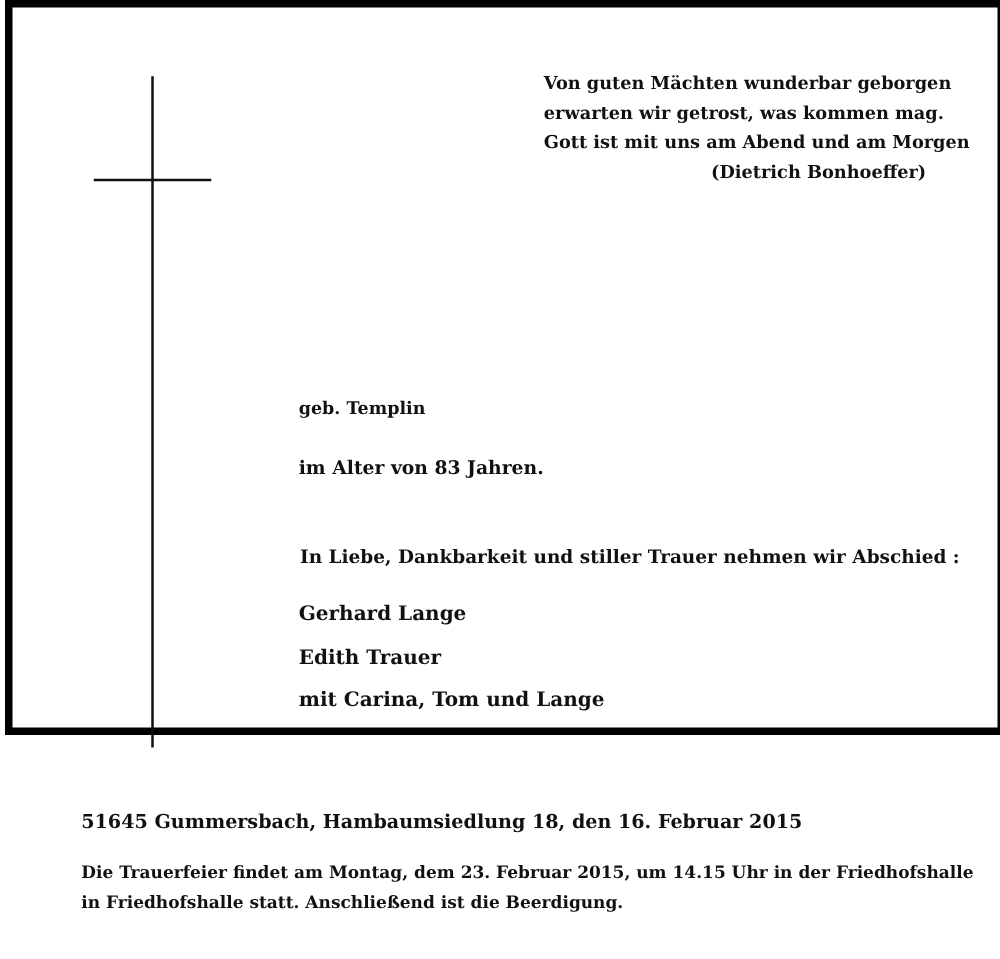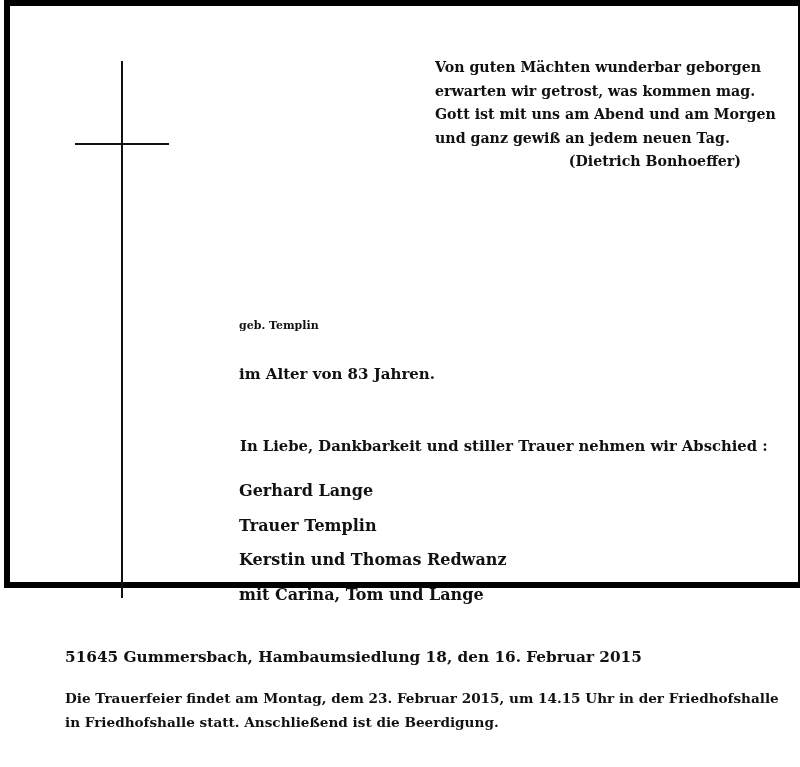--- a/index.html
+++ b/index.html
@@ -8,21 +8,21 @@
     .frame { position: absolute; left: 4px; top: 0; width: 800px; height: 588px;
              box-sizing: border-box; border: 6px solid #000; background: #fff; font-weight: bold; }
     .cross-v { position: absolute; left: 111px; top: 55px; width: 2px; height: 537px; background: #111; }
     .cross-h { position: absolute; left: 65px; top: 137px; width: 94px; height: 2px; background: #111; }
     .t { position: absolute; white-space: nowrap; }
     .poem { position: absolute; left: 425px; top: 50px; font-size: 14.2px; line-height: 23.5px; }
     .poem .line { display: block; }
     .poem .author { display: block; text-align: right; width: 306px; }
     .intro { left: 229px; top: 211px; font-size: 15px; }
     .name { left: 229px; top: 253px; font-size: 43px; letter-spacing: -0.5px; }
-    .maiden { left: 229px; top: 313px; font-size: 11px; }
+    .maiden { left: 229px; top: 313px; font-size: 14px; }
     .age { left: 229px; top: 359px; font-size: 15px; }
     .farewell { left: 230px; top: 431px; font-size: 14.8px; }
     .mourners { position: absolute; left: 229px; top: 468px; font-size: 16px; line-height: 34.5px; }
     .mourners span { display: block; white-space: nowrap; }
     .address { left: 55px; top: 642px; font-size: 15.3px; }
     .ceremony { position: absolute; left: 55px; top: 680px; font-size: 13.6px; line-height: 24px; }
     .ceremony span { display: block; white-space: nowrap; }
   </style>
 </head>
 <body>
@@ -30,32 +30,30 @@
 <div class="frame">
   <div>
     <div class="cross-v"></div>
     <div class="cross-h"></div>
   </div>
 
   <div class="poem">
     <span class="line">Von guten Mächten wunderbar geborgen</span>
     <span class="line">erwarten wir getrost, was kommen mag.</span>
     <span class="line">Gott ist mit uns am Abend und am Morgen</span>
-    <span class="line">und ganz gewiß an jedem neuen Tag.</span>
     <span class="author">(Dietrich Bonhoeffer)</span>
   </div>
 
   <div class="t maiden">geb. Templin</div>
   <div class="t age">im Alter von 83 Jahren.</div>
 
   <div class="t farewell">In Liebe, Dankbarkeit und stiller Trauer nehmen wir Abschied :</div>
   <div class="mourners">
     <span>Gerhard Lange</span>
-    <span>Trauer Templin</span>
-    <span>Kerstin und Thomas Redwanz</span>
+    <span>Edith Trauer</span>
     <span>mit Carina, Tom und Lange</span>
   </div>
 
   <div class="t address">51645 Gummersbach, Hambaumsiedlung 18, den 16. Februar 2015</div>
   <div class="ceremony">
     <span>Die Trauerfeier findet am Montag, dem 23. Februar 2015, um 14.15 Uhr in der Friedhofshalle</span>
     <span>in Friedhofshalle statt. Anschließend ist die Beerdigung.</span>
   </div>
 </div>
 

